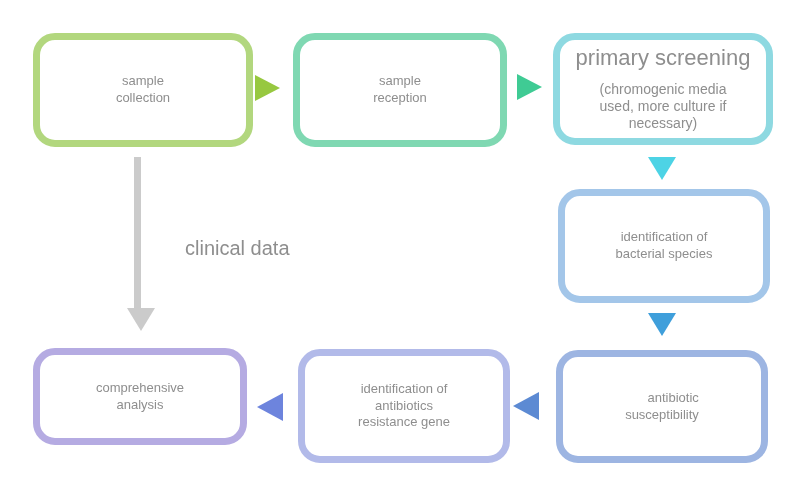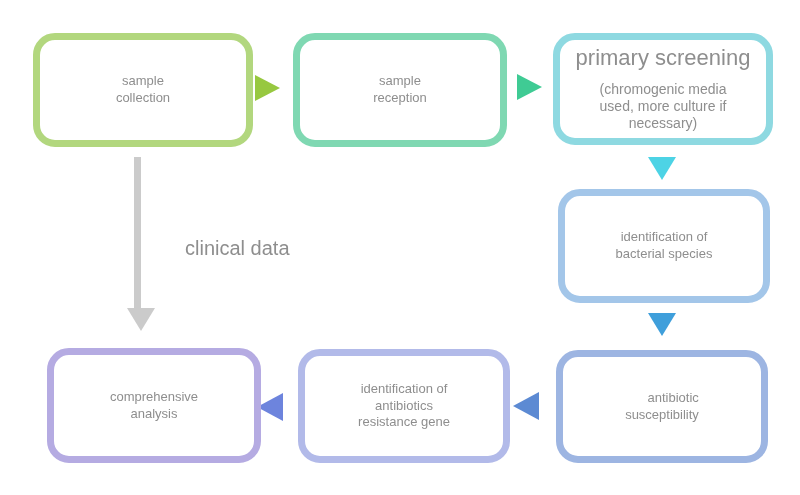--- a/index.html
+++ b/index.html
@@ -35,21 +35,21 @@
     white-space: pre-line;
     margin-top: 11px;
   }
   .n1 { left: 33px;  top: 33px;  width: 220px; height: 114px; }
   .n2 { left: 293px; top: 33px;  width: 214px; height: 114px; }
   .n3 { left: 553px; top: 33px;  width: 220px; height: 112px; }
   .n3 .label { font-size: 22px; line-height: 1.1; }
   .n4 { left: 558px; top: 189px; width: 212px; height: 114px; }
   .n5 { left: 556px; top: 350px; width: 212px; height: 113px; text-align: right; }
   .n6 { left: 298px; top: 349px; width: 212px; height: 114px; }
-  .n7 { left: 47px;  top: 348px; width: 214px; height: 115px; align-items: center; }
+  .n7 { left: 33px;  top: 348px; width: 214px; height: 97px; align-items: center; }
 
   .tri { position: absolute; width: 0; height: 0; }
   .tri-right {
     border-top: 13px solid transparent;
     border-bottom: 13px solid transparent;
     border-left: 25px solid var(--c, #999);
   }
   .tri-left {
     border-top: 14px solid transparent;
     border-bottom: 14px solid transparent;

